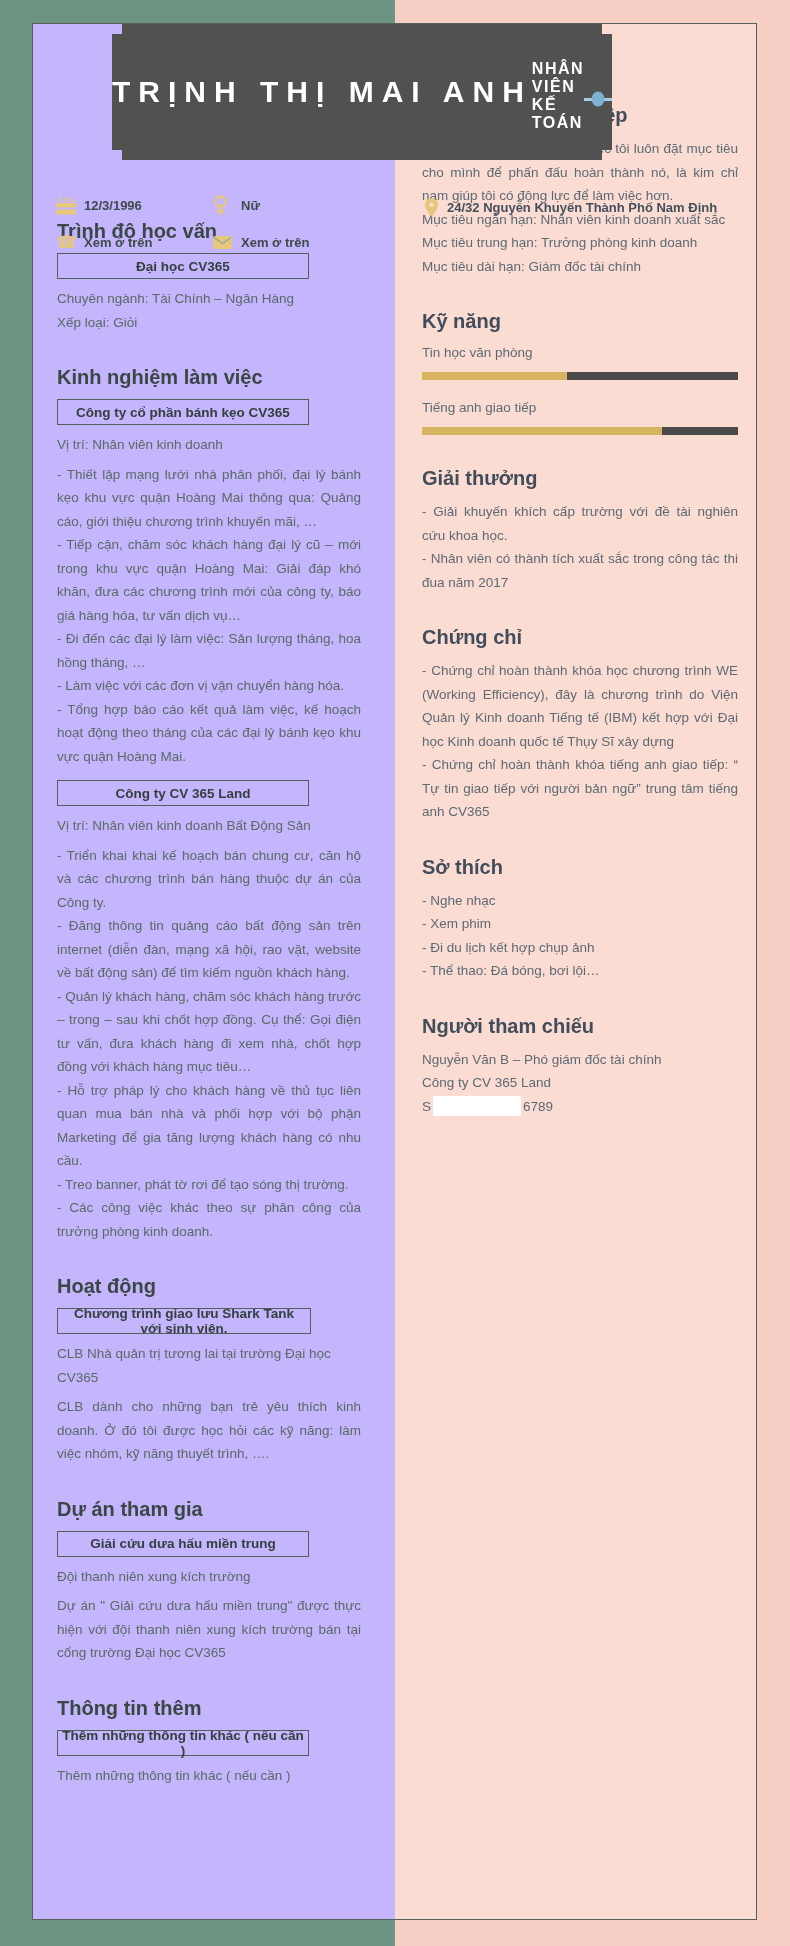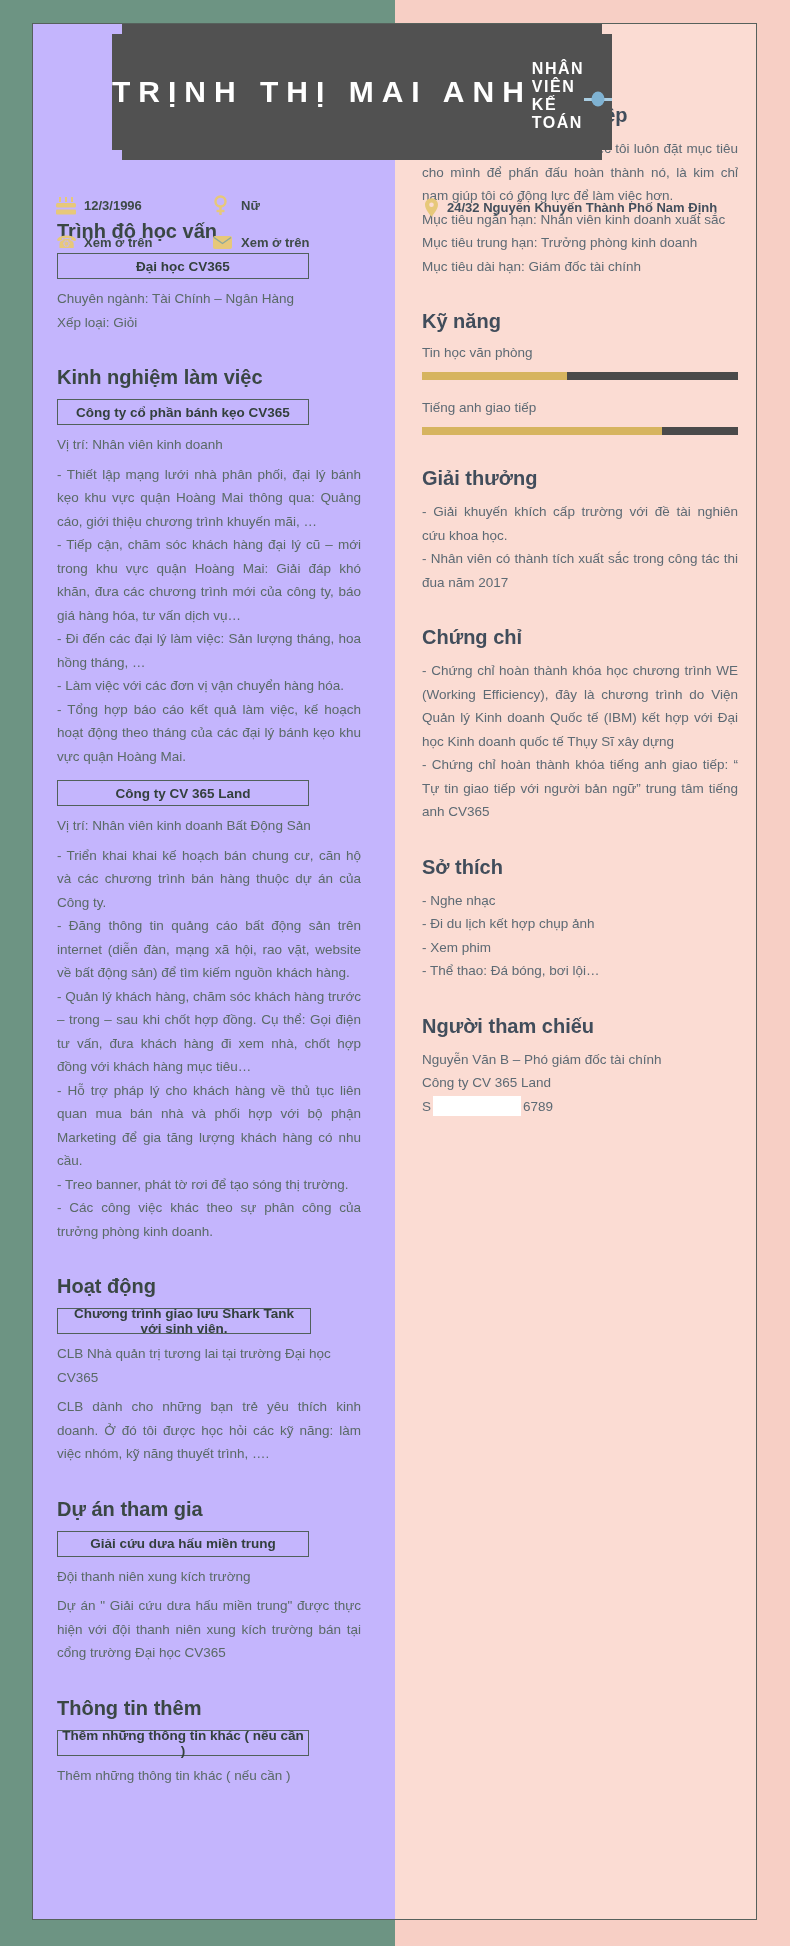--- a/index.html
+++ b/index.html
@@ -230,27 +230,27 @@
       <div class="bar">
         <div class="fill" style="width: 76%;"></div>
       </div>
     </div>
 
     <h2>Giải thưởng</h2>
     <div class="t">- Giải khuyến khích cấp trường với đề tài nghiên cứu khoa học.</div>
     <div class="t">- Nhân viên có thành tích xuất sắc trong công tác thi đua năm 2017</div>
 
     <h2>Chứng chỉ</h2>
-    <div class="t">- Chứng chỉ hoàn thành khóa học chương trình WE (Working Efficiency), đây là chương trình do Viện Quản lý Kinh doanh Quốc tế (IBM) kết hợp với Đại học Kinh doanh quốc tế Thụy Sĩ xây dựng</div>
+    <div class="t">- Chứng chỉ hoàn thành khóa học chương trình WE (Working Efficiency), đây là chương trình do Viện Quản lý Kinh doanh Tiếng tế (IBM) kết hợp với Đại học Kinh doanh quốc tế Thụy Sĩ xây dựng</div>
     <div class="t">- Chứng chỉ hoàn thành khóa tiếng anh giao tiếp: “ Tự tin giao tiếp với người bản ngữ”  trung tâm tiếng anh CV365</div>
 
     <h2>Sở thích</h2>
     <div class="t plain">- Nghe nhạc</div>
+    <div class="t plain">- Xem phim</div>
     <div class="t plain">- Đi du lịch kết hợp chụp ảnh</div>
-    <div class="t plain">- Xem phim</div>
     <div class="t plain">- Thể thao: Đá bóng, bơi lội…</div>
 
     <h2>Người tham chiếu</h2>
     <div class="t plain">Nguyễn Văn B – Phó giám đốc tài chính</div>
     <div class="t plain">Công ty CV 365 Land</div>
     <div class="phone-line">
       <span>S</span>
       <span class="redact"></span>
       <span>6789</span>
     </div>

